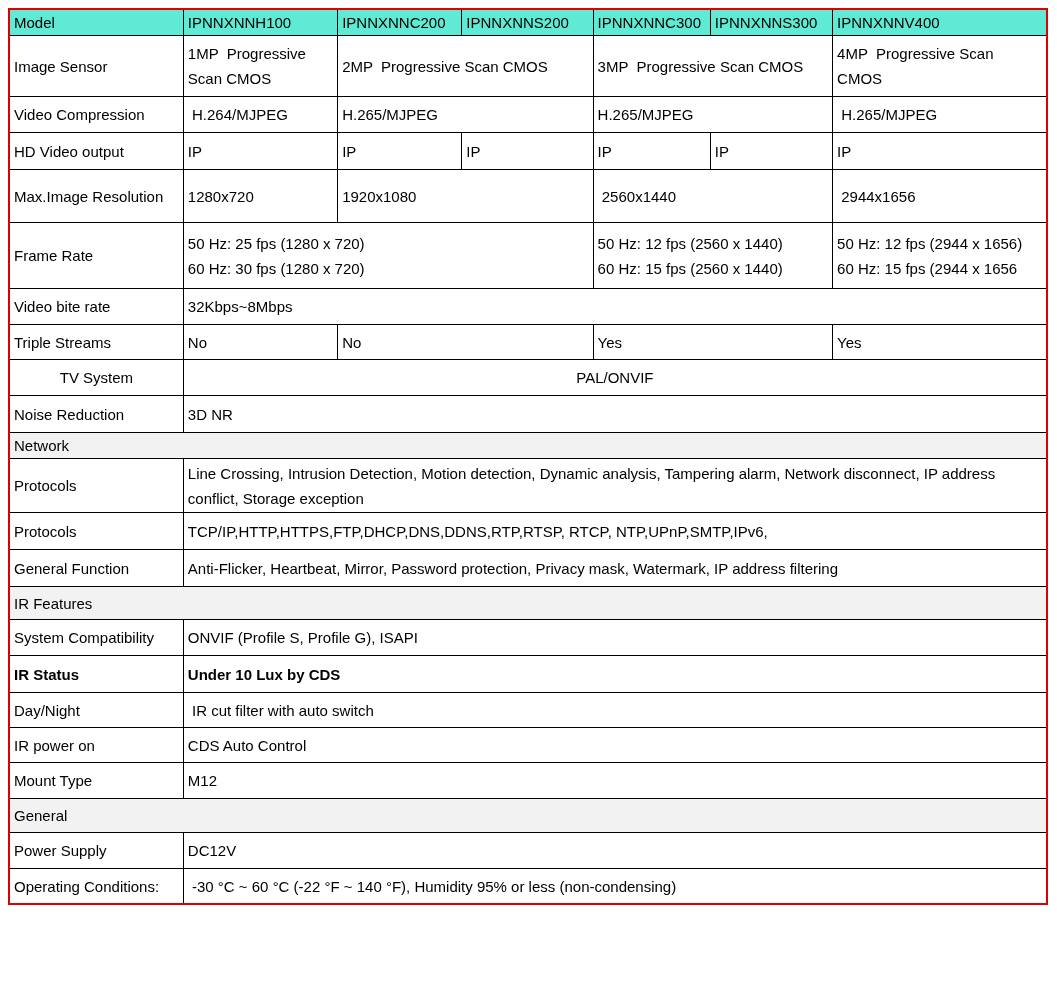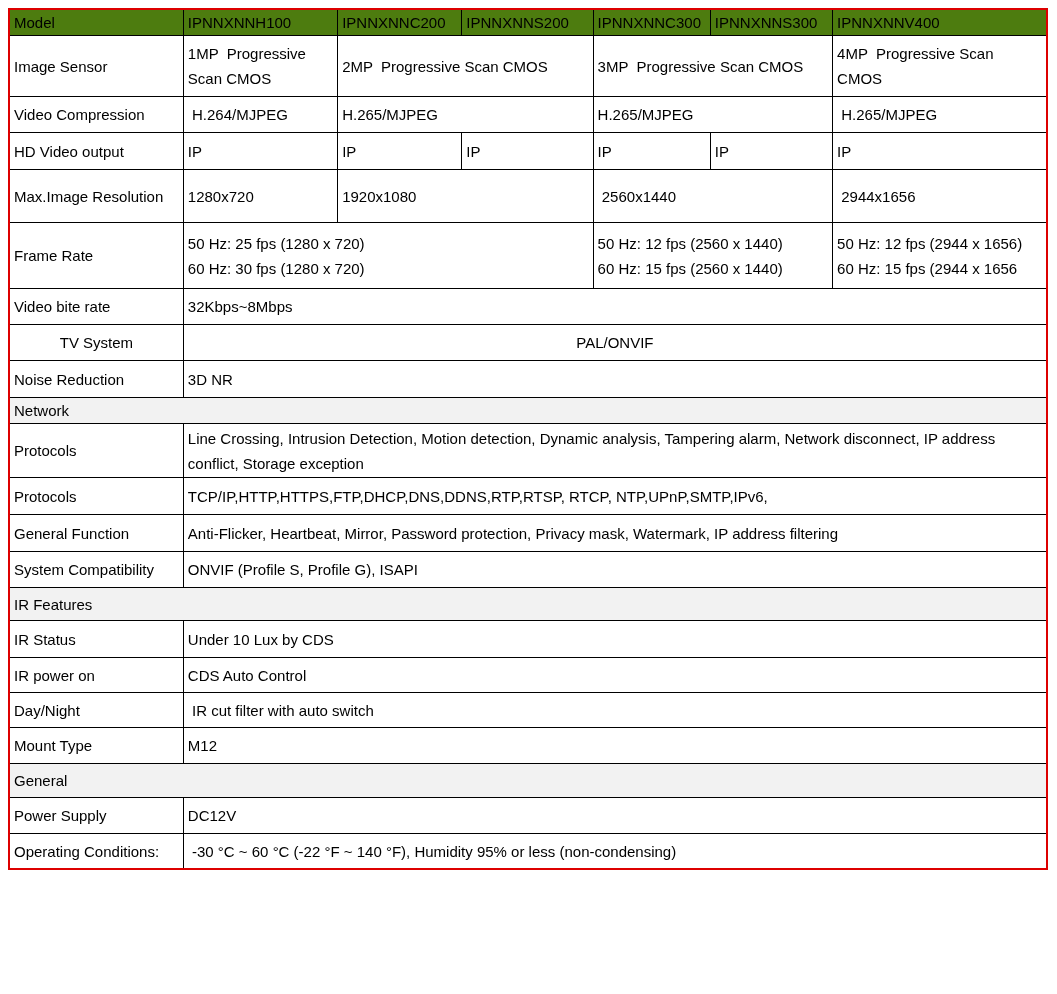--- a/index.html
+++ b/index.html
@@ -22,21 +22,21 @@
     font-family:"Liberation Sans",sans-serif;
     font-size:15px;
     line-height:1.68;
     color:var(--text-color,#000000);
     padding:0 4px;
     vertical-align:middle;
     white-space:pre-wrap;
     overflow:hidden;
     box-sizing:border-box;
   }
-  table.spec td.model-header{background:#4d7c0f;margin-top:16px;}
+  table.spec td.model-header{background:#5eead4;margin-top:16px;}
   table.spec td.section-cell{background:var(--section-bg,#f2f2f2);}
   table.spec td.center{text-align:left;}
 </style>
 </head>
 <body style="background: rgb(255, 255, 255);">
 
 <table class="spec">
   <colgroup>
     <col style="width:174px">
     <col style="width:154px">
@@ -92,20 +92,27 @@
 60 Hz: 30 fps (1280 x 720)</td>
         <td class="value-cell" colspan="2">50 Hz: 12 fps (2560 x 1440)
 60 Hz: 15 fps (2560 x 1440)</td>
         <td class="value-cell">50 Hz: 12 fps (2944 x 1656)
 60 Hz: 15 fps (2944 x 1656</td>
       </tr>
       <tr style="height: 36px;">
         <td class="label-cell">Video bite rate</td>
         <td class="value-cell" colspan="6">32Kbps~8Mbps</td>
       </tr>
+      <tr style="height: 35px;">
+        <td class="label-cell">Triple Streams</td>
+        <td class="value-cell">No</td>
+        <td class="value-cell center" colspan="2">No</td>
+        <td class="value-cell center" colspan="2">Yes</td>
+        <td class="value-cell">Yes</td>
+      </tr>
       <tr style="height: 36px; text-align: center;">
         <td class="label-cell">TV System</td>
         <td class="value-cell" colspan="6">PAL/ONVIF</td>
       </tr>
       <tr style="height: 37px;">
         <td class="label-cell">Noise Reduction</td>
         <td class="value-cell" colspan="6">3D NR</td>
       </tr>
       <tr style="height: 26px;">
         <td colspan="7" class="section-cell">Network</td>
@@ -115,38 +122,38 @@
         <td class="value-cell" colspan="6">Line Crossing, Intrusion Detection, Motion detection, Dynamic analysis, Tampering alarm, Network disconnect, IP address conflict, Storage exception</td>
       </tr>
       <tr style="height: 37px;">
         <td class="label-cell">Protocols</td>
         <td class="value-cell" colspan="6">TCP/IP,HTTP,HTTPS,FTP,DHCP,DNS,DDNS,RTP,RTSP, RTCP, NTP,UPnP,SMTP,IPv6,</td>
       </tr>
       <tr style="height: 37px;">
         <td class="label-cell">General Function</td>
         <td class="value-cell" colspan="6">Anti-Flicker, Heartbeat, Mirror, Password protection, Privacy mask, Watermark, IP address filtering</td>
       </tr>
+      <tr style="height: 33px;">
+        <td colspan="7" class="section-cell">IR Features</td>
+      </tr>
       <tr style="height: 36px;">
         <td class="label-cell">System Compatibility</td>
         <td class="value-cell" colspan="6">ONVIF (Profile S, Profile G), ISAPI</td>
       </tr>
-      <tr style="height: 33px;">
-        <td colspan="7" class="section-cell">IR Features</td>
-      </tr>
-      <tr style="height: 37px;">
+      <tr style="height: 37px; font-weight: bold;">
         <td class="label-cell">IR Status</td>
         <td class="value-cell" colspan="6">Under 10 Lux by CDS</td>
       </tr>
       <tr style="height: 35px;">
+        <td class="label-cell">Day/Night</td>
+        <td class="value-cell" colspan="6"> IR cut filter with auto switch</td>
+      </tr>
+      <tr style="height: 35px;">
         <td class="label-cell">IR power on</td>
         <td class="value-cell" colspan="6">CDS Auto Control</td>
-      </tr>
-      <tr style="height: 35px;">
-        <td class="label-cell">Day/Night</td>
-        <td class="value-cell" colspan="6"> IR cut filter with auto switch</td>
       </tr>
       <tr style="height: 36px;">
         <td class="label-cell">Mount Type</td>
         <td class="value-cell" colspan="6">M12</td>
       </tr>
       <tr style="height: 34px;">
         <td colspan="7" class="section-cell">General</td>
       </tr>
       <tr style="height: 36px;">
         <td class="label-cell">Power Supply</td>

